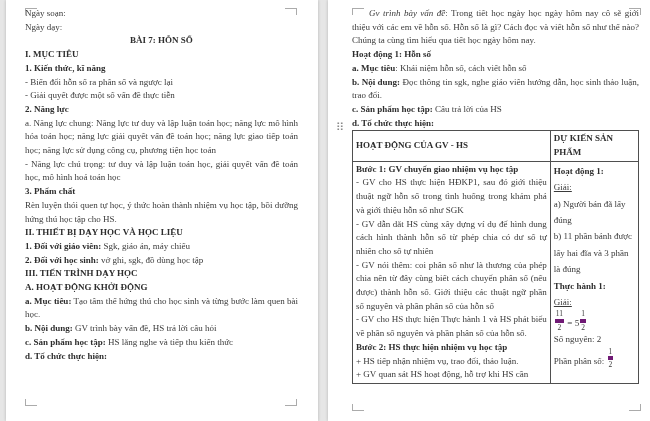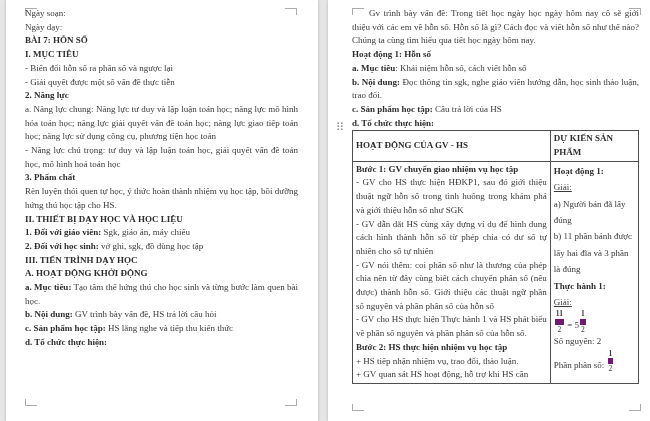--- a/index.html
+++ b/index.html
@@ -14,24 +14,24 @@
     box-shadow:0 0 3px rgba(0,0,0,.22);
   }
   .page1{left:6px;width:312px;}
   .page2{left:328px;width:330px;}
   .content{
     position:absolute;color:#3a3a3a;font-size:9px;line-height:13.7px;
   }
   .p1c{left:19px;top:7px;width:273px;}
   .p2c{left:24px;top:7px;width:287px;}
   .para{margin:0;text-align:justify;}
-  .para.center{text-align:left;}
+  .para.center{text-align:center;}
   .para.indent{text-indent:17px;}
   .b{font-weight:bold;color:#2e2e2e;}
-  .i{}
+  .i{font-style:italic;}
   .u{text-decoration:underline;}
   
   .mark{position:absolute;width:11px;height:6px;border:0 solid #ababab;}
   .mark.tl{border-top-width:1px;border-left-width:1px;}
   .mark.tr{border-top-width:1px;border-right-width:1px;}
   .mark.bl{border-bottom-width:1px;border-left-width:1px;}
   .mark.br{border-bottom-width:1px;border-right-width:1px;}
   
   table.activity{
     border-collapse:collapse;width:287px;table-layout:fixed;
@@ -47,38 +47,39 @@
   .col-right{width:86px;}
   td.cell-right .para{text-align:left;line-height:16.4px;}
   
   .drag-handle{
     position:absolute;left:8px;top:121px;width:12px;height:14px;
     color:#8a8a8a;font-size:11px;line-height:14px;
     font-family:"DejaVu Sans",sans-serif;cursor:move;user-select:none;
   }
   
   .frac{display:inline-block;vertical-align:-4px;text-align:center;line-height:1;font-size:7.5px;margin:0 1px;}
-  .frac .top{display:block;border-bottom:6px solid #701a75;padding:0 1px 1px;font-weight:bold;}
+  .frac .top{display:block;border-bottom:4px solid #701a75;padding:0 1px 1px;}
   .frac .bot{display:block;padding-top:1px;}
 </style>
 </head>
 <body>
 
 <div class="canvas">
 
   <div class="page page1">
     <div class="mark tl" style="left:19px;top:8px;"></div>
     <div class="mark tr" style="right:21px;top:8px;"></div>
     <div class="mark bl" style="left:19px;top:399px;"></div>
     <div class="mark br" style="right:21px;top:399px;"></div>
     <div class="content p1c" id="p1-content">
         <p class="para"><span class="">Ngày soạn:</span></p>
         <p class="para"><span class="">Ngày dạy:</span></p>
         <p class="para center"><span class="b ">BÀI 7: HỖN SỐ</span></p>
         <p class="para"><span class="b ">I. MỤC TIÊU</span></p>
+        <p class="para"><span class="b ">1. Kiến thức, kĩ năng</span></p>
         <p class="para"><span class="">- Biến đổi hỗn số ra phân số và ngược lại</span></p>
         <p class="para"><span class="">- Giải quyết được một số vấn đề thực tiễn</span></p>
         <p class="para"><span class="b ">2. Năng lực</span></p>
         <p class="para"><span class="">a. Năng lực chung: Năng lực tư duy và lập luận toán học; năng lực mô hình hóa toán học; năng lực giải quyết vấn đề toán học; năng lực giao tiếp toán học; năng lực sử dụng công cụ, phương tiện học toán</span></p>
         <p class="para"><span class="">- Năng lực chú trọng: tư duy và lập luận toán học, giải quyết vấn đề toán học, mô hình hoá toán học</span></p>
         <p class="para"><span class="b ">3. Phẩm chất</span></p>
         <p class="para"><span class="">Rèn luyện thói quen tự học, ý thức hoàn thành nhiệm vụ học tập, bồi dưỡng hứng thú học tập cho HS.</span></p>
         <p class="para"><span class="b ">II. THIẾT BỊ DẠY HỌC VÀ HỌC LIỆU</span></p>
         <p class="para"><span class="b ">1. Đối với giáo viên:</span><span class=""> Sgk, giáo án, máy chiếu</span></p>
         <p class="para"><span class="b ">2. Đối với học sinh:</span><span class=""> vở ghi, sgk, đồ dùng học tập</span></p>

